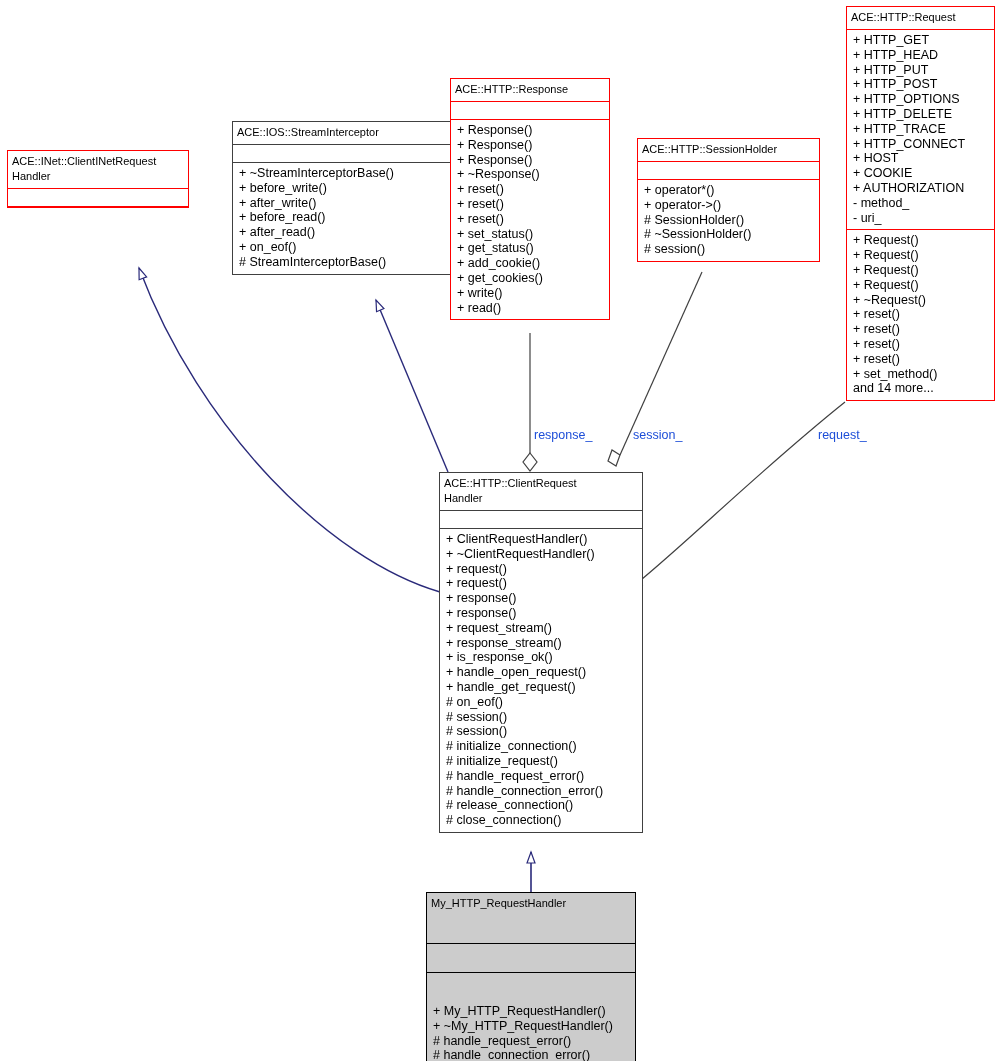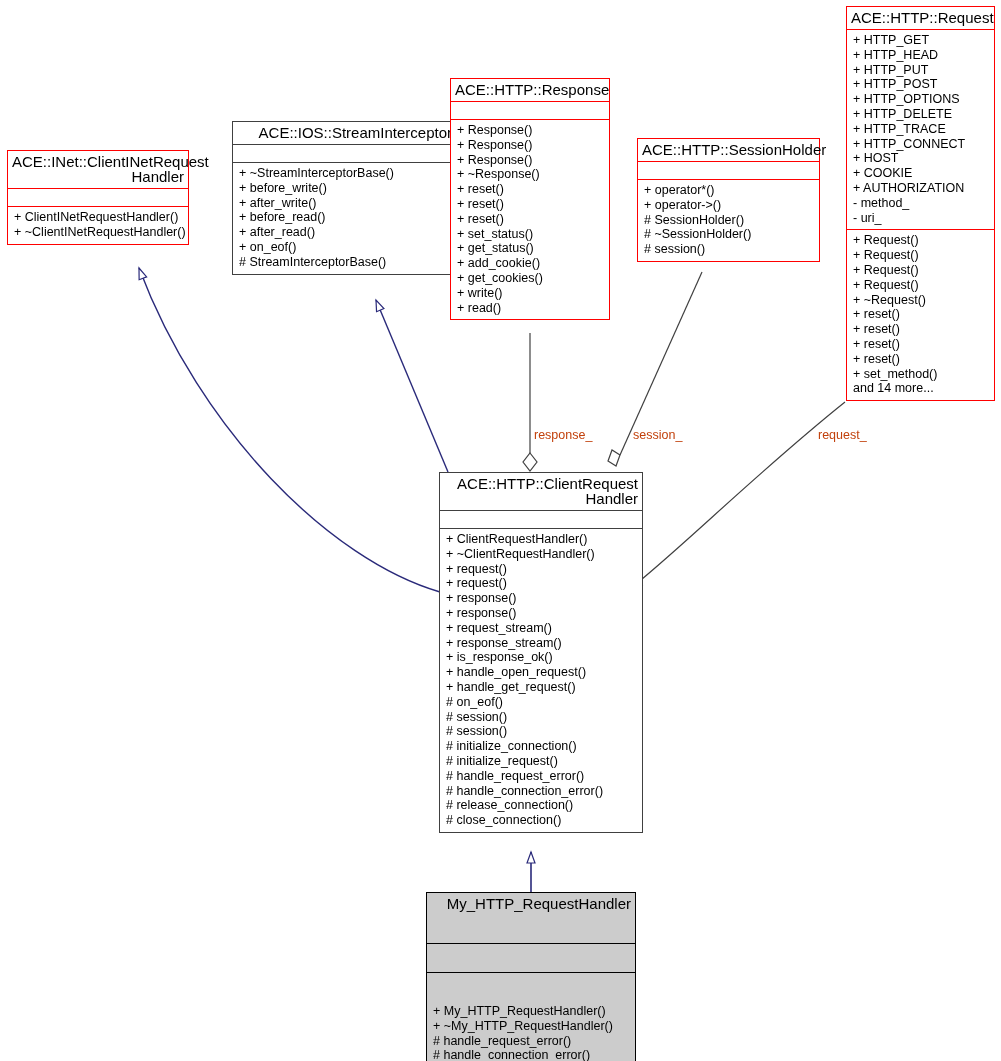--- a/index.html
+++ b/index.html
@@ -32,22 +32,22 @@
     flex-direction: column;
   }
   .uml-class.gray-border {
     border: 1px solid #404040;
   }
   .uml-class.gray-fill {
     background: #cccccc;
     border: 1px solid #000000;
   }
   .cls-title {
-    text-align: right;
-    font-size: 15px;
+    text-align: left;
+    font-size: 11px;
     color: #000000;
     line-height: 15px;
     padding: 3px 4px 4px 4px;
     white-space: pre-line;
   }
   .cls-sep {
     height: 1px;
     background: #ff0000;
     flex: none;
   }
@@ -60,21 +60,21 @@
     padding: 3px 4px 4px 6px;
   }
   .cls-attrs.empty {
     min-height: 17px;
     padding: 0;
   }
   .member { white-space: pre; }
   .edge-label {
     position: absolute;
     font-size: 12.5px;
-    color: #c2410c;
+    color: #1d4ed8;
     white-space: nowrap;
   }
 </style>
 </head>
 <body>
 
 <div id="diagram-root">
 
   <svg class="edges" viewBox="0 0 1001 1061">
     <defs>
@@ -98,24 +98,20 @@
     <path d="M 845 402 C 760 470 690 540 636 584" fill="none" stroke="#404040" stroke-width="1.2"></path>
     <polygon points="624,589 633,583 642,586 633,593" fill="#ffffff" stroke="#404040" stroke-width="1.2"></polygon>
   </svg>
 
   <div class="uml-class" style="left:7px; top:150px; width:182px;">
     <div class="cls-title">ACE::INet::ClientINetRequest
 Handler</div>
     <div class="cls-sep"></div>
     <div class="cls-attrs empty"></div>
     <div class="cls-sep"></div>
-    <div class="cls-ops">
-        <div class="member">+ ClientINetRequestHandler()</div>
-        <div class="member">+ ~ClientINetRequestHandler()</div>
-      </div>
   </div>
 
   <div class="uml-class gray-border" style="left:232px; top:121px; width:225px;">
     <div class="cls-title">ACE::IOS::StreamInterceptor</div>
     <div class="cls-sep"></div>
     <div class="cls-attrs empty"></div>
     <div class="cls-sep"></div>
     <div class="cls-ops">
         <div class="member">+ ~StreamInterceptorBase()</div>
         <div class="member">+ before_write()</div>

